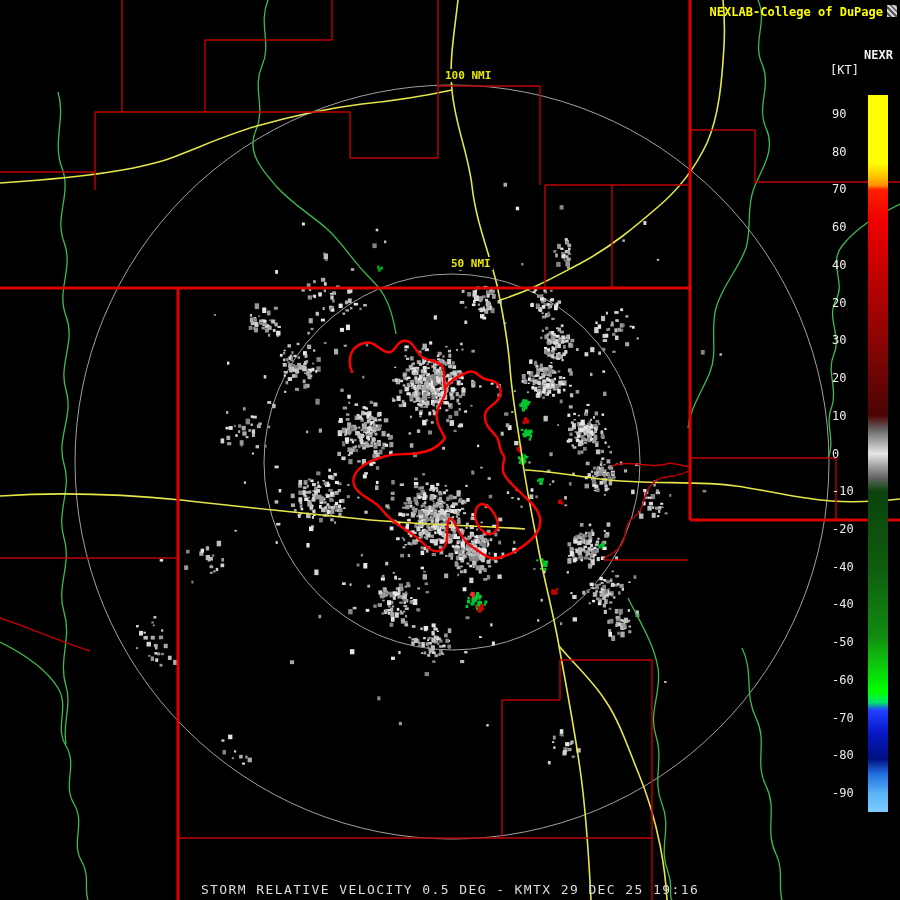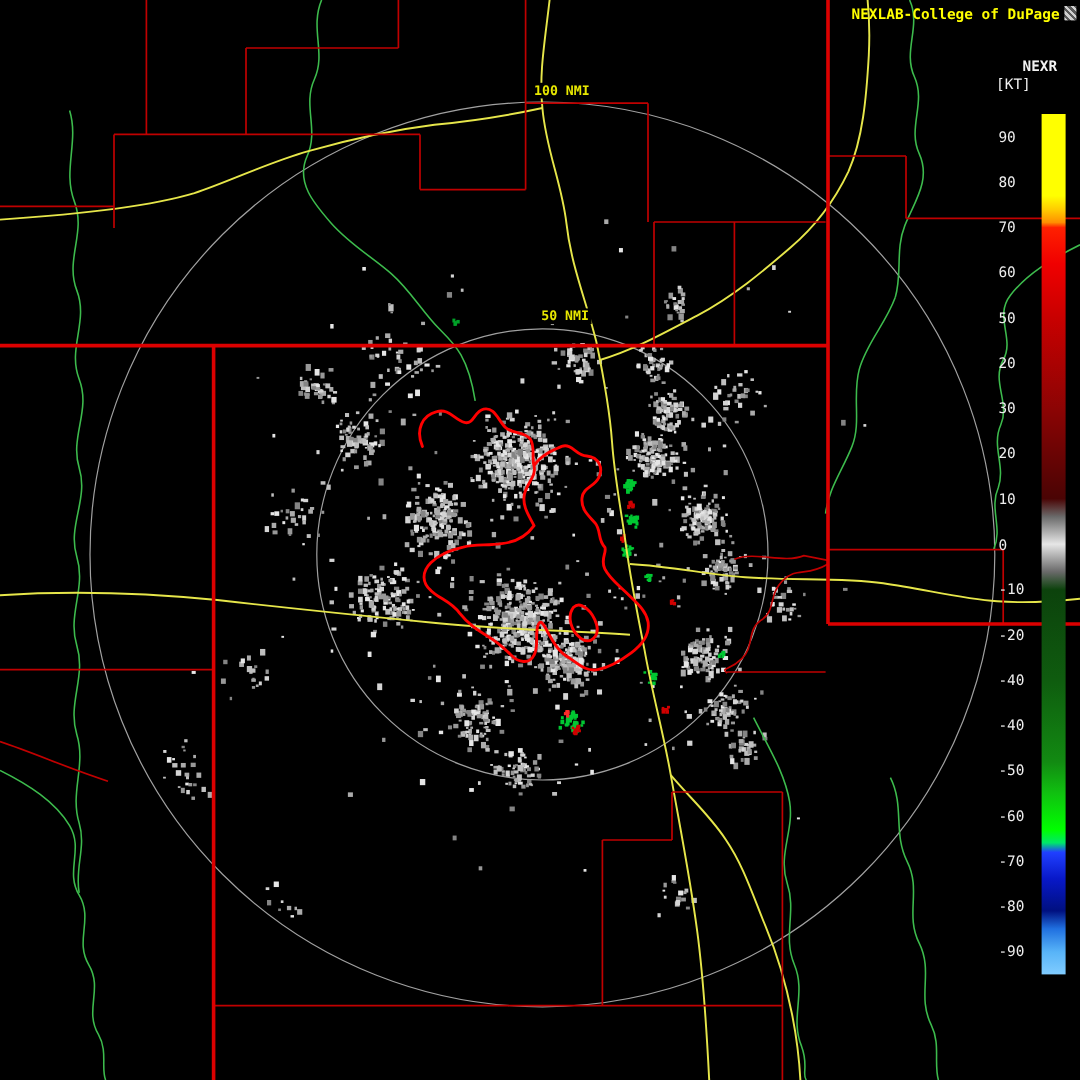--- a/index.html
+++ b/index.html
@@ -9,21 +9,21 @@
   }
   .screen svg.map{position:absolute;left:0;top:0;}
   .brand{
     position:absolute;top:5px;right:17px;color:#ffff00;font-size:12px;font-weight:bold;
     letter-spacing:0px;white-space:nowrap;padding-left:26px;
   }
   .brand-icon{
     position:absolute;top:5px;right:3px;width:10px;height:12px;
     background:repeating-linear-gradient(45deg,#cfcfcf 0 2px,#5a5a5a 2px 4px);
   }
-  .cb-title{position:absolute;top:48px;right:19px;color:#f2f2f2;font-size:12px;font-weight:bold;}
+  .cb-title{position:absolute;top:48px;right:7px;color:#f2f2f2;font-size:12px;font-weight:bold;}
   .cb-units{position:absolute;top:63px;right:41px;color:#f2f2f2;font-size:12px;margin-left:26px;}
   .cb-bar{position:absolute;top:95px;right:12px;width:20px;height:717px;border:0;}
   .cb-ticks{position:absolute;top:0;right:0;width:100%;height:100%;pointer-events:none;}
   .cb-tick{
     position:absolute;right:38px;width:30px;text-align:left;color:#ededed;
     font-size:12px;line-height:14px;
   }
   .rng-label{
     position:absolute;color:#e8e800;font-size:11px;font-weight:bold;
     background:#000;padding:0 2px;white-space:nowrap;margin-left:22px;
@@ -2677,31 +2677,32 @@
   <div class="brand-icon"></div>
 
   <div class="cb-title">NEXR</div>
   <div class="cb-units">[KT]</div>
   <div class="cb-bar" id="cb-bar" style="background: linear-gradient(rgb(255, 255, 0) 0%, rgb(255, 255, 0) 9.5%, rgb(255, 204, 0) 11.1%, rgb(255, 144, 0) 12.6%, rgb(255, 32, 0) 13.2%, rgb(240, 0, 0) 17.4%, rgb(200, 0, 0) 23.7%, rgb(140, 4, 4) 34.2%, rgb(74, 4, 4) 44.7%, rgb(106, 106, 106) 46.8%, rgb(230, 230, 230) 50%, rgb(106, 106, 106) 53.2%, rgb(12, 66, 12) 55.3%, rgb(15, 92, 15) 65.8%, rgb(18, 138, 18) 75.3%, rgb(16, 192, 16) 78.9%, rgb(0, 255, 0) 83.2%, rgb(0, 232, 104) 84.7%, rgb(32, 64, 255) 85.8%, rgb(8, 24, 200) 88.9%, rgb(0, 16, 128) 92.6%, rgb(32, 112, 224) 94.7%, rgb(88, 180, 248) 97.4%, rgb(128, 204, 255) 100%);"></div>
   <div class="cb-ticks" id="cb-ticks">
       <span class="cb-tick" style="top: 106.868px;">90</span>
       <span class="cb-tick" style="top: 144.605px;">80</span>
       <span class="cb-tick" style="top: 182.342px;">70</span>
       <span class="cb-tick" style="top: 220.079px;">60</span>
-      <span class="cb-tick" style="top: 257.816px;">50</span>
+      <span class="cb-tick" style="top: 257.816px;">40</span>
       <span class="cb-tick" style="top: 295.553px;">20</span>
       <span class="cb-tick" style="top: 333.289px;">30</span>
       <span class="cb-tick" style="top: 371.026px;">20</span>
       <span class="cb-tick" style="top: 408.763px;">10</span>
       <span class="cb-tick" style="top: 446.5px;">0</span>
       <span class="cb-tick" style="top: 484.237px;">-10</span>
       <span class="cb-tick" style="top: 521.974px;">-20</span>
       <span class="cb-tick" style="top: 559.711px;">-40</span>
       <span class="cb-tick" style="top: 597.447px;">-40</span>
       <span class="cb-tick" style="top: 635.184px;">-50</span>
       <span class="cb-tick" style="top: 672.921px;">-60</span>
       <span class="cb-tick" style="top: 710.658px;">-70</span>
       <span class="cb-tick" style="top: 748.395px;">-80</span>
       <span class="cb-tick" style="top: 786.132px;">-90</span>
     </div>
 
+  <div class="status">STORM RELATIVE VELOCITY 0.5 DEG - KMTX 29 DEC 25 19:16</div>
 
 </div>
 
 </body></html>

